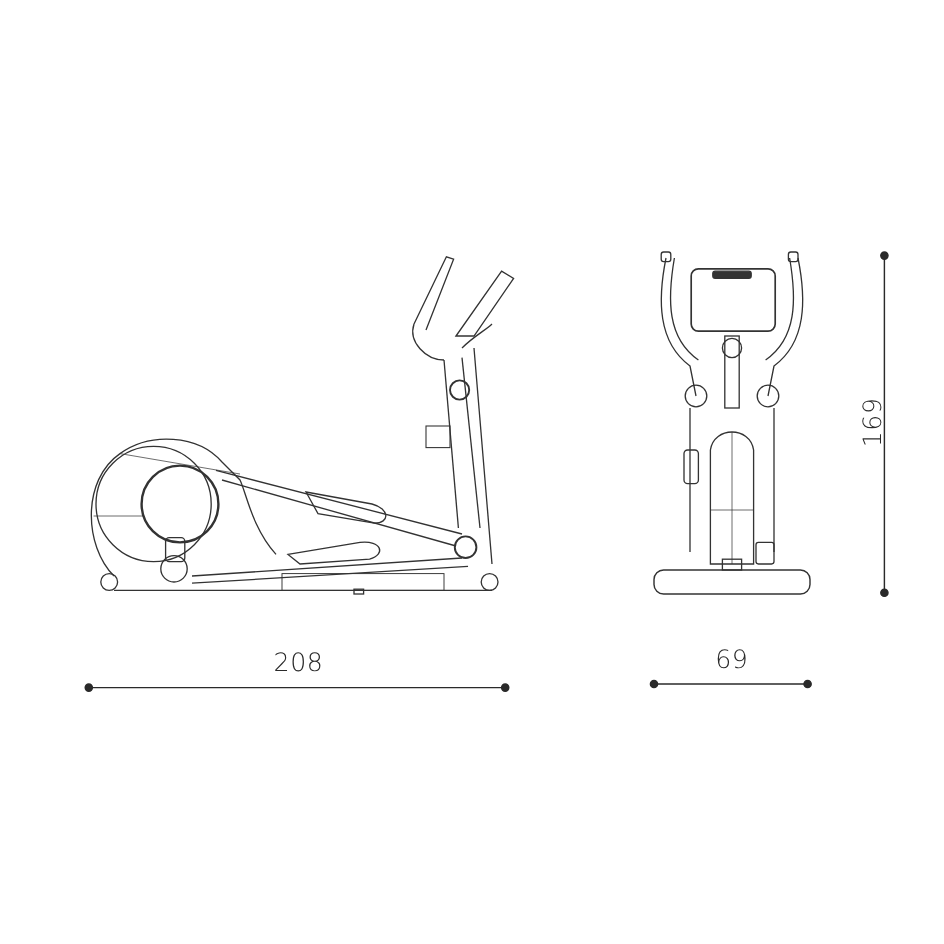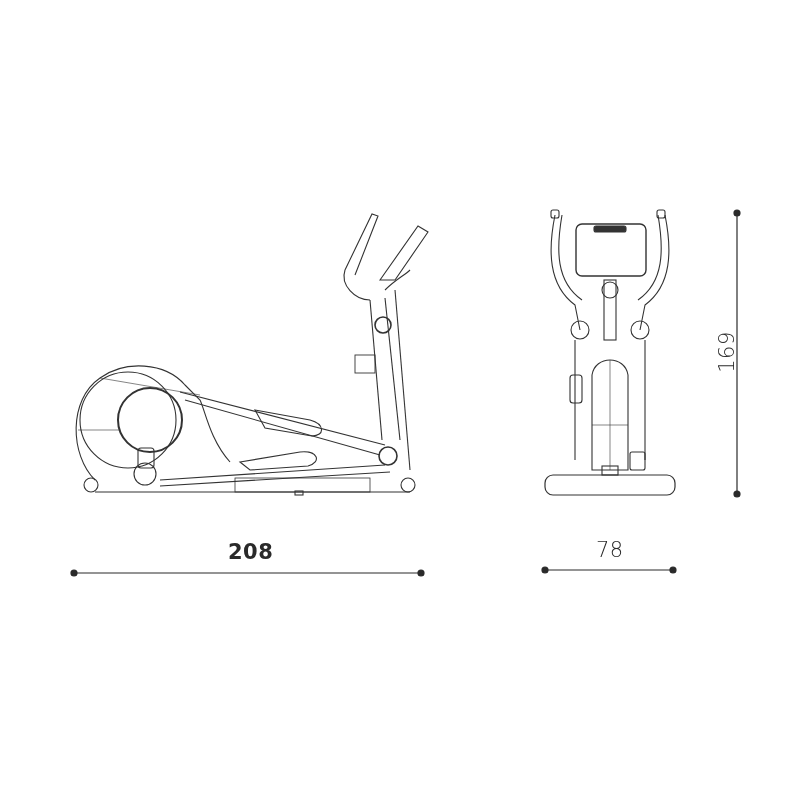--- a/index.html
+++ b/index.html
@@ -1,19 +1,19 @@
 <!DOCTYPE html>
 <html><head>
 <meta charset="utf-8">
 <style>
   html, body { margin:0; padding:0; background:#ffffff; }
   body { width:787px; height:787px; position:relative; overflow:hidden; font-family:"DejaVu Sans", sans-serif; }
   svg.drawing { position:absolute; left:0; top:0; }
   .dim-label { position:absolute; font-family:"DejaVu Sans", sans-serif; font-size:21px; color:#2a2a2a; font-weight:300; letter-spacing:0.5px; }
-  #label-length { left:228px; top:540px;font-weight:bold; }
+  #label-length { left:228px; top:540px; }
   #label-width { left:596px; top:538px; }
   #label-height { left:706px; top:340px; transform:rotate(-90deg); transform-origin:center; }
 </style>
 </head>
 <body>
 
 <svg class="drawing" width="787" height="787" viewBox="0 0 787 787" fill="none" stroke="#333" stroke-width="1.1">
 
   <g>
 
@@ -93,14 +93,14 @@
     <circle cx="545" cy="570" r="3" fill="#2a2a2a"></circle>
     <circle cx="673" cy="570" r="3" fill="#2a2a2a"></circle>
 
     <line x1="737" y1="213" x2="737" y2="494"></line>
     <circle cx="737" cy="213" r="3" fill="#2a2a2a"></circle>
     <circle cx="737" cy="494" r="3" fill="#2a2a2a"></circle>
   </g>
 </svg>
 
 <div id="label-length" class="dim-label">208</div>
-<div id="label-width" class="dim-label">78</div>
+<div id="label-width" class="dim-label">69</div>
 <div id="label-height" class="dim-label">169</div>
 
 </body></html>

